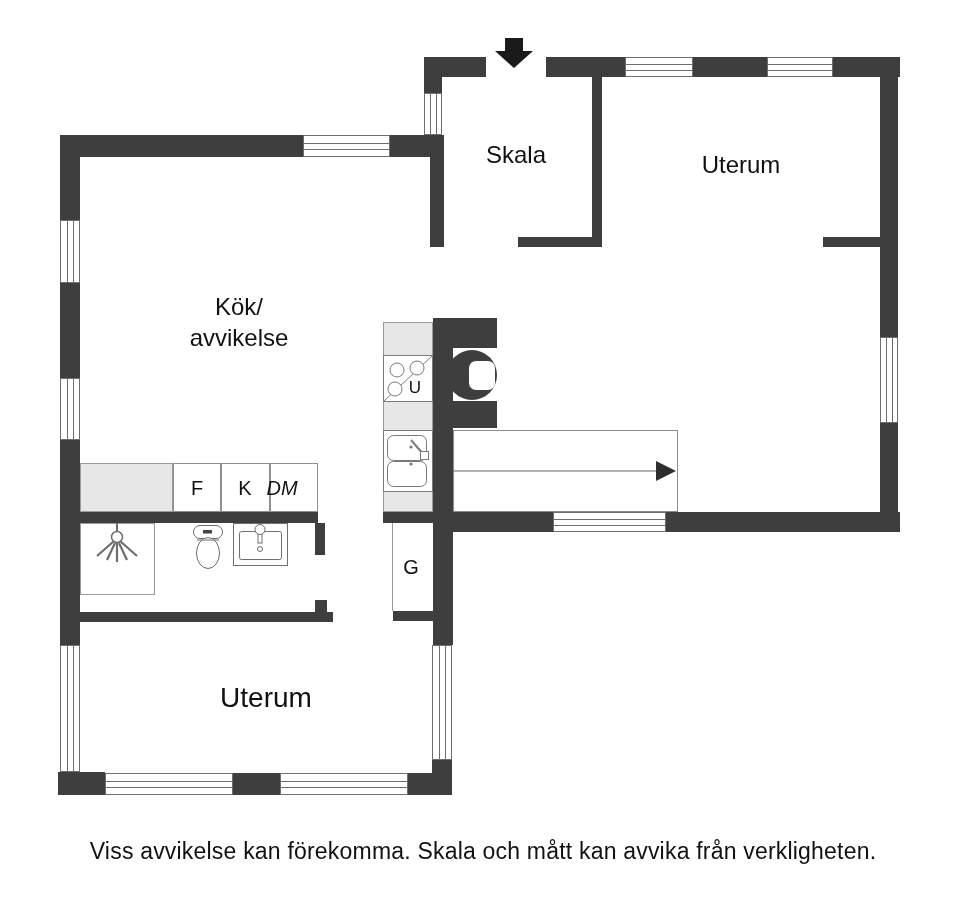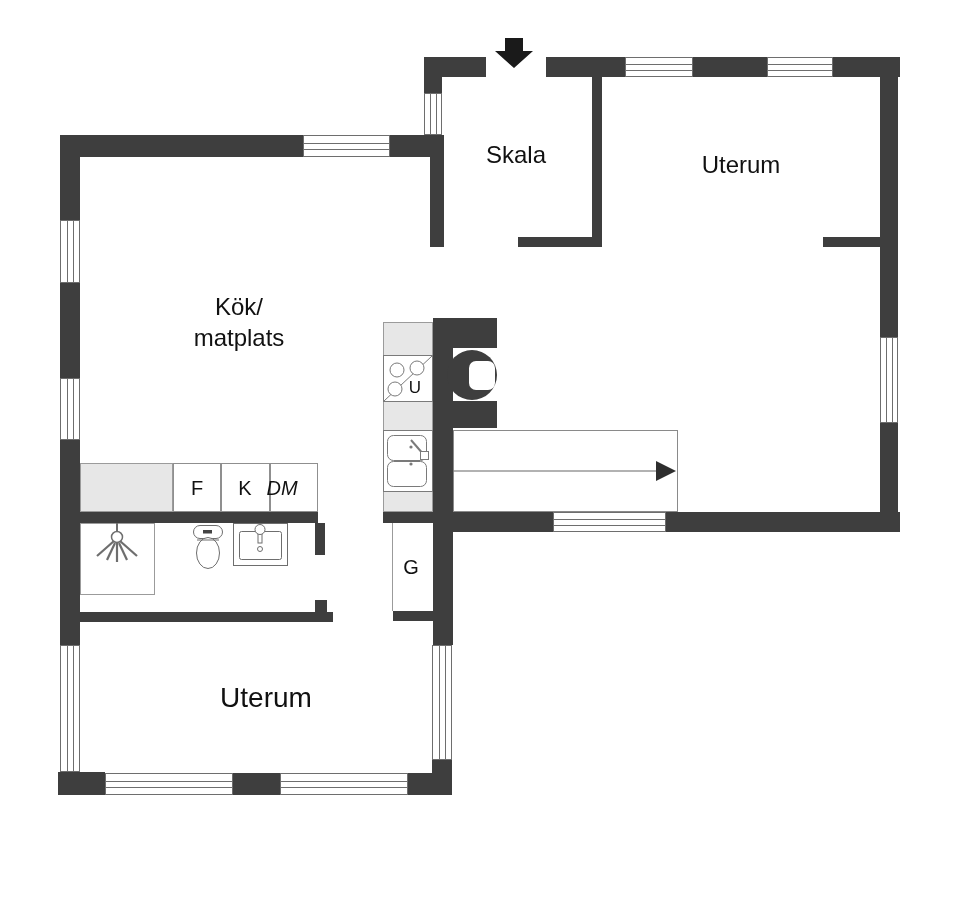--- a/index.html
+++ b/index.html
@@ -88,30 +88,31 @@
       <circle cx="260" cy="549" r="2.5" fill="#fff" stroke="#6e6e6e"></circle>
     </g>
 
     <line x1="392.5" y1="523" x2="392.5" y2="611" stroke="#9b9b9b"></line>
   </svg>
 
   <div class="label lbl-room" style="left:516px;top:155px;">Skala</div>
   <div class="label lbl-room" style="left:741px;top:165px;">Uterum</div>
   <div class="label lbl-room two-line" style="left:239px;top:322px;">
     <span>Kök/</span>
-    <span>matplats</span>
+    <span>avvikelse</span>
   </div>
   <div class="label lbl-big" style="left:266px;top:698px;">Uterum</div>
 
   <div class="label lbl-small" style="left:197px;top:488px;">F</div>
   <div class="label lbl-small" style="left:245px;top:488px;">K</div>
   <div class="label lbl-small" style="left:282px;top:488px;font-style:italic;">DM</div>
   <div class="label lbl-tiny" style="left:415px;top:388px;">U</div>
   <div class="label lbl-small" style="left:411px;top:567px;">G</div>
 
+  <div class="label lbl-disclaimer" style="left:483px;top:851px;">Viss avvikelse kan förekomma. Skala och mått kan avvika från verkligheten.</div>
 <div class="wall" style="left: 424px; top: 57px; width: 62px; height: 20px;"></div>
     <div class="wall" style="left: 546px; top: 57px; width: 79px; height: 20px;"></div>
     <div class="wall" style="left: 693px; top: 57px; width: 74px; height: 20px;"></div>
     <div class="wall" style="left: 833px; top: 57px; width: 67px; height: 20px;"></div>
     <div class="wall" style="left: 880px; top: 77px; width: 18px; height: 260px;"></div>
     <div class="wall" style="left: 880px; top: 423px; width: 18px; height: 109px;"></div>
     <div class="wall" style="left: 424px; top: 77px; width: 18px; height: 16px;"></div>
     <div class="wall" style="left: 430px; top: 157px; width: 14px; height: 90px;"></div>
     <div class="wall" style="left: 60px; top: 135px; width: 243px; height: 22px;"></div>
     <div class="wall" style="left: 390px; top: 135px; width: 54px; height: 22px;"></div>

